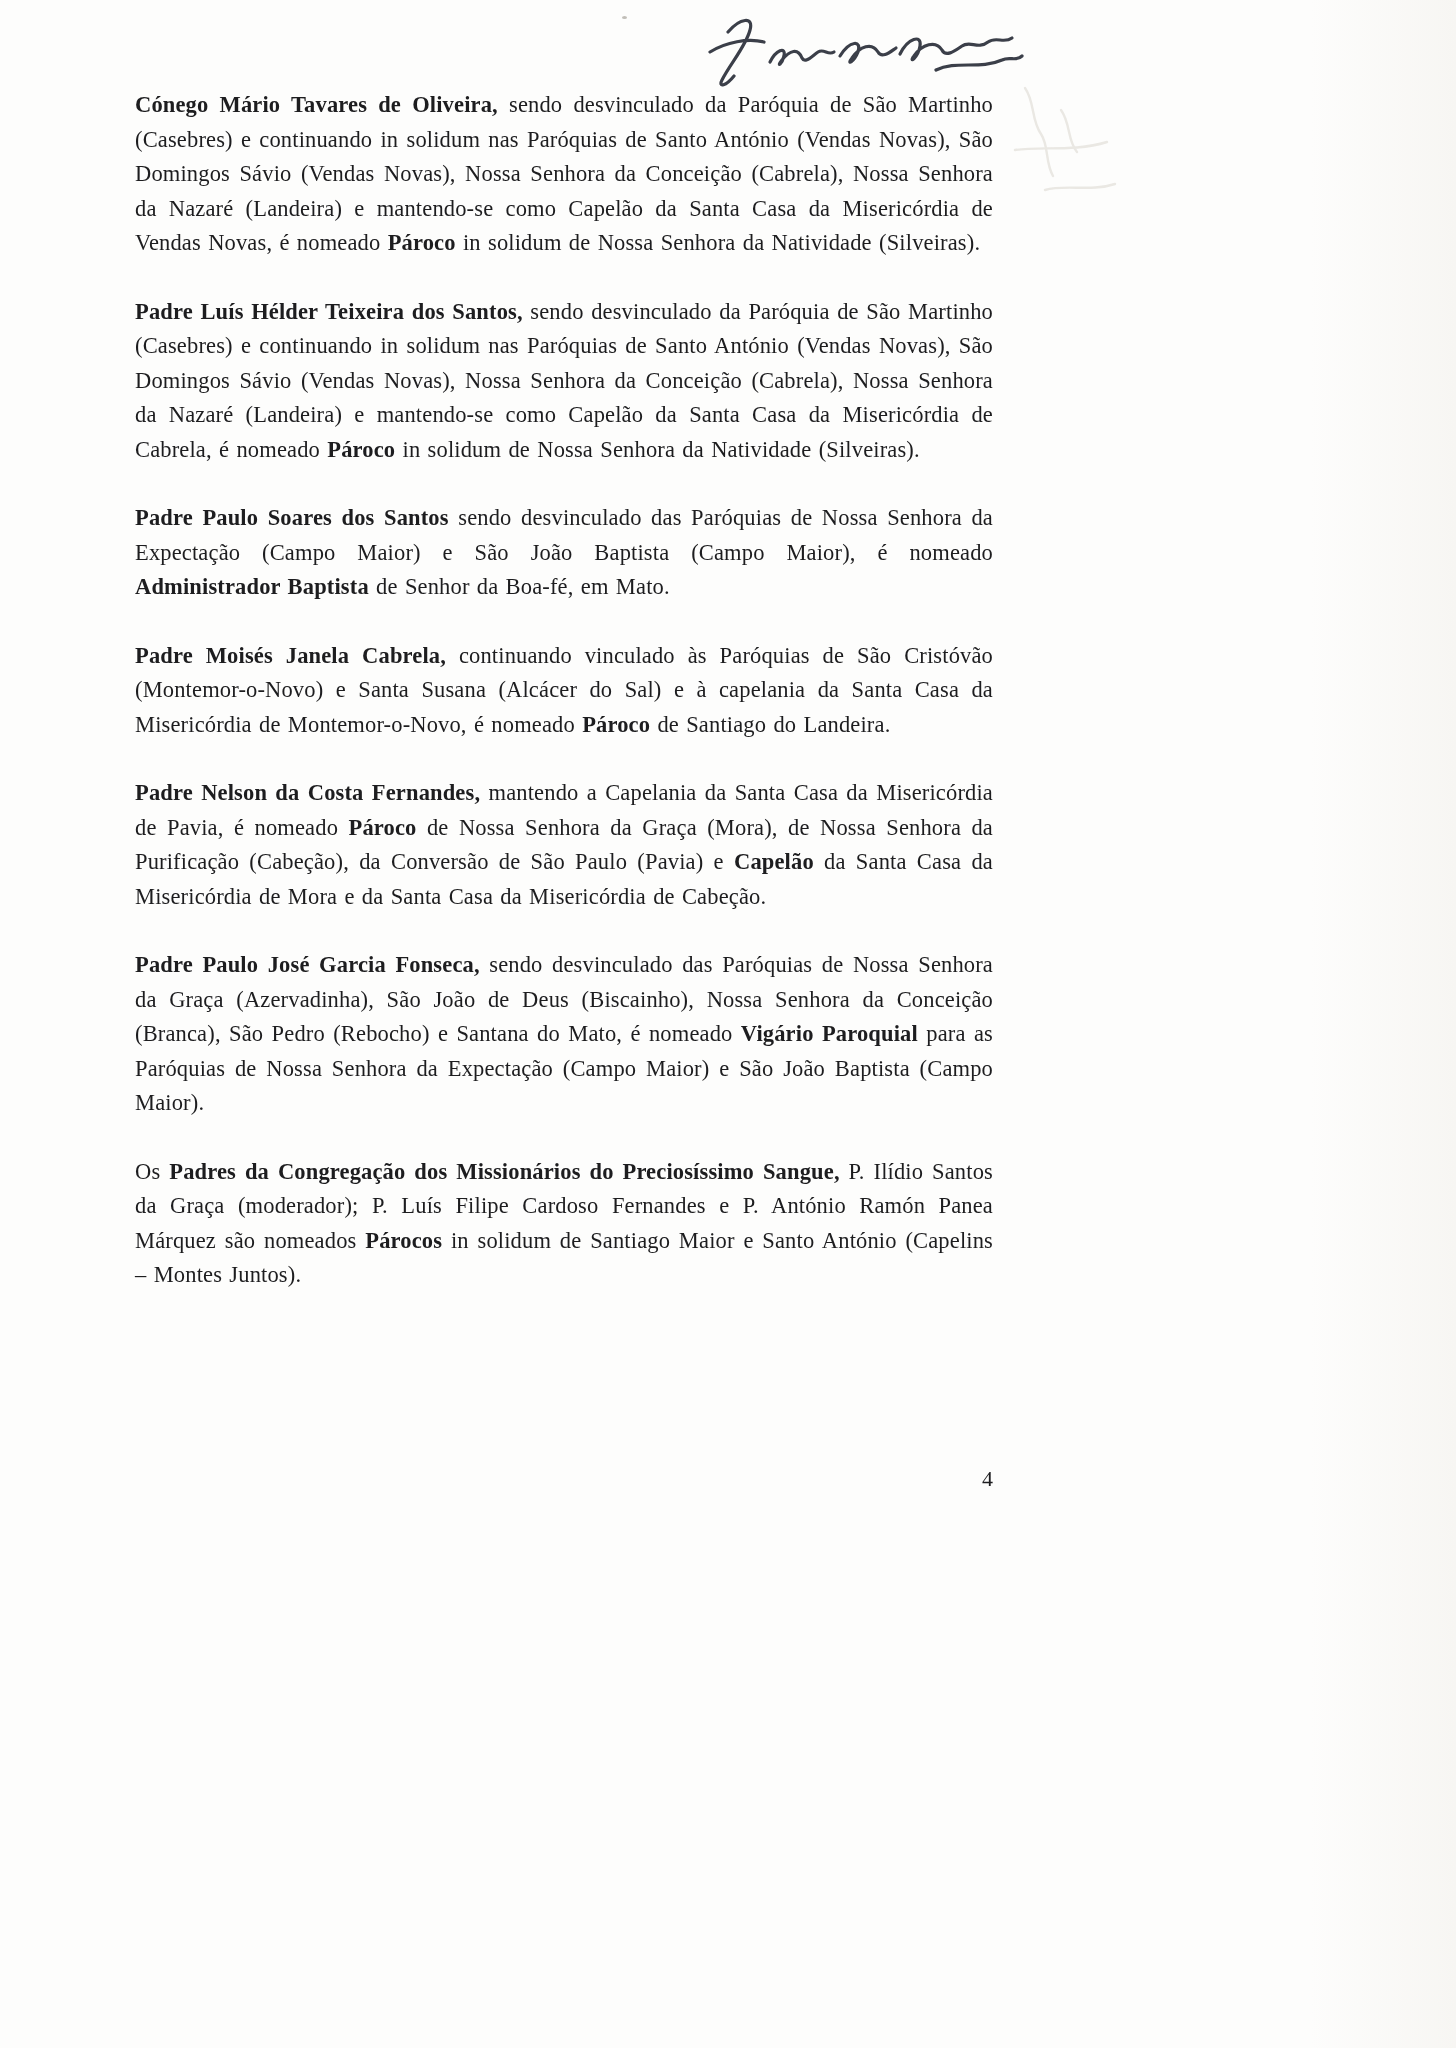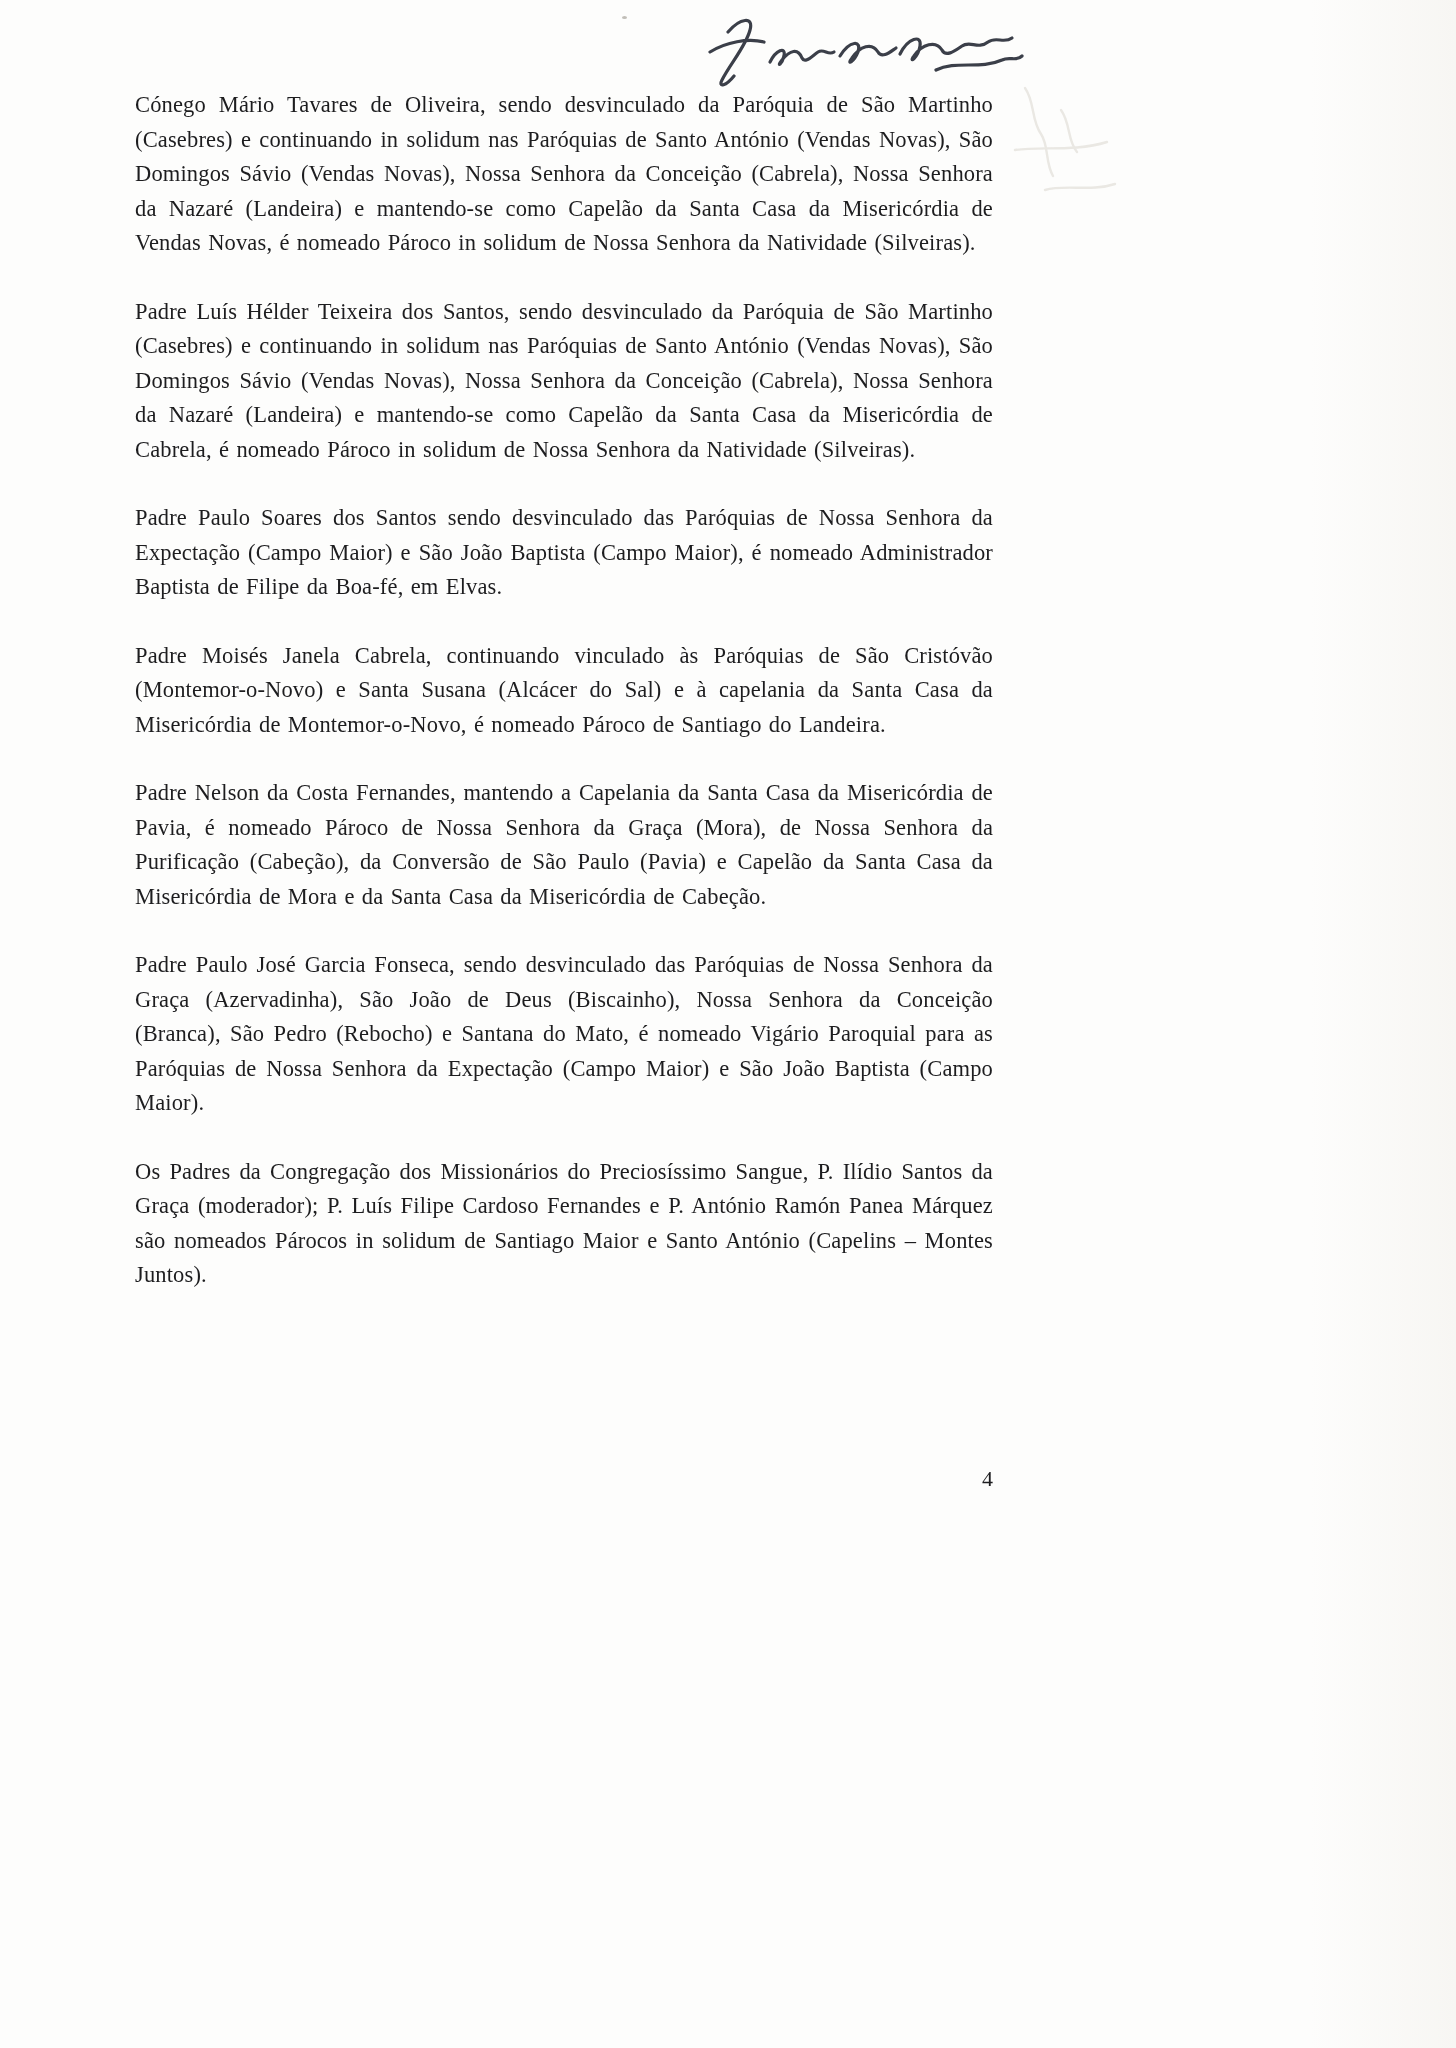--- a/index.html
+++ b/index.html
@@ -24,21 +24,21 @@
   }
   .para {
     margin: 0 0 34px 0;
     font-size: 22.5px;
     line-height: 34.5px;
     text-align: justify;
     text-justify: inter-word;
     letter-spacing: 0.15px;
     word-spacing: 1.5px;
   }
-  .para .b { font-weight: normal; }
+  .para .b { font-weight: bold; }
   .para .i { }
   .page-number {
     position: absolute;
     left: 135px;
     top: 1466px;
     width: 858px;
     text-align: right;
     font-size: 22px;
     color: #1d1d1f;
   }
@@ -93,21 +93,21 @@
         <path d="M50 110 C70 104 96 112 120 104"></path>
       </g>
     </svg>
   </div>
 
   <div class="speck" style="left:622px; top:16px;"></div>
 
   <div class="content">
       <p class="para"><span class="b">Cónego Mário Tavares de Oliveira,</span><span class=""> sendo desvinculado da Paróquia de São Martinho (Casebres) e continuando </span><span class="i">in solidum</span><span class=""> nas Paróquias de Santo António (Vendas Novas), São Domingos Sávio (Vendas Novas), Nossa Senhora da Conceição (Cabrela), Nossa Senhora da Nazaré (Landeira) e mantendo-se como Capelão da Santa Casa da Misericórdia de Vendas Novas, é nomeado </span><span class="b">Pároco</span><span class="i"> in solidum</span><span class=""> de Nossa Senhora da Natividade (Silveiras).</span></p>
       <p class="para"><span class="b">Padre Luís Hélder Teixeira dos Santos,</span><span class=""> sendo desvinculado da Paróquia de São Martinho (Casebres) e continuando </span><span class="i">in solidum</span><span class=""> nas Paróquias de Santo António (Vendas Novas), São Domingos Sávio (Vendas Novas), Nossa Senhora da Conceição (Cabrela), Nossa Senhora da Nazaré (Landeira) e mantendo-se como Capelão da Santa Casa da Misericórdia de Cabrela, é nomeado </span><span class="b">Pároco</span><span class="i"> in solidum</span><span class=""> de Nossa Senhora da Natividade (Silveiras).</span></p>
-      <p class="para"><span class="b">Padre Paulo Soares dos Santos</span><span class=""> sendo desvinculado das Paróquias de Nossa Senhora da Expectação (Campo Maior) e São João Baptista (Campo Maior), é nomeado </span><span class="b">Administrador Baptista</span><span class=""> de Filipe da Boa-fé, em Elvas.</span></p>
+      <p class="para"><span class="b">Padre Paulo Soares dos Santos</span><span class=""> sendo desvinculado das Paróquias de Nossa Senhora da Expectação (Campo Maior) e São João Baptista (Campo Maior), é nomeado </span><span class="b">Administrador Baptista</span><span class=""> de Senhor da Boa-fé, em Mato.</span></p>
       <p class="para"><span class="b">Padre Moisés Janela Cabrela,</span><span class=""> continuando vinculado às Paróquias de São Cristóvão (Montemor-o-Novo) e Santa Susana (Alcácer do Sal) e à capelania da Santa Casa da Misericórdia de Montemor-o-Novo, é nomeado </span><span class="b">Pároco</span><span class=""> de Santiago do Landeira.</span></p>
       <p class="para"><span class="b">Padre Nelson da Costa Fernandes,</span><span class=""> mantendo a Capelania da Santa Casa da Misericórdia de Pavia, é nomeado </span><span class="b">Pároco</span><span class=""> de Nossa Senhora da Graça (Mora), de Nossa Senhora da Purificação (Cabeção), da Conversão de São Paulo (Pavia) e </span><span class="b">Capelão</span><span class=""> da Santa Casa da Misericórdia de Mora e da Santa Casa da Misericórdia de Cabeção.</span></p>
       <p class="para"><span class="b">Padre Paulo José Garcia Fonseca,</span><span class=""> sendo desvinculado das Paróquias de Nossa Senhora da Graça (Azervadinha), São João de Deus (Biscainho), Nossa Senhora da Conceição (Branca), São Pedro (Rebocho) e Santana do Mato, é nomeado </span><span class="b">Vigário Paroquial</span><span class=""> para as Paróquias de Nossa Senhora da Expectação (Campo Maior) e São João Baptista (Campo Maior).</span></p>
       <p class="para"><span class="">Os </span><span class="b">Padres da Congregação dos Missionários do Preciosíssimo Sangue,</span><span class=""> P. Ilídio Santos da Graça (moderador); P. Luís Filipe Cardoso Fernandes e P. António Ramón Panea Márquez são nomeados </span><span class="b">Párocos</span><span class=""> in </span><span class="i">solidum</span><span class=""> de Santiago Maior e Santo António (Capelins – Montes Juntos).</span></p>
     </div>
 
   <div class="page-number">4</div>
 
 </div>
 

